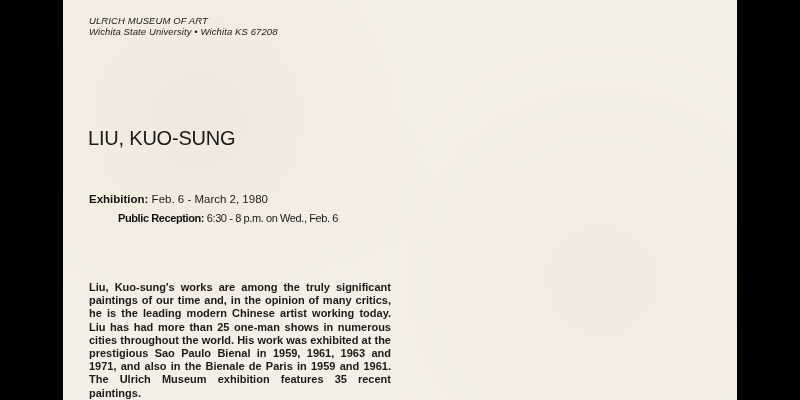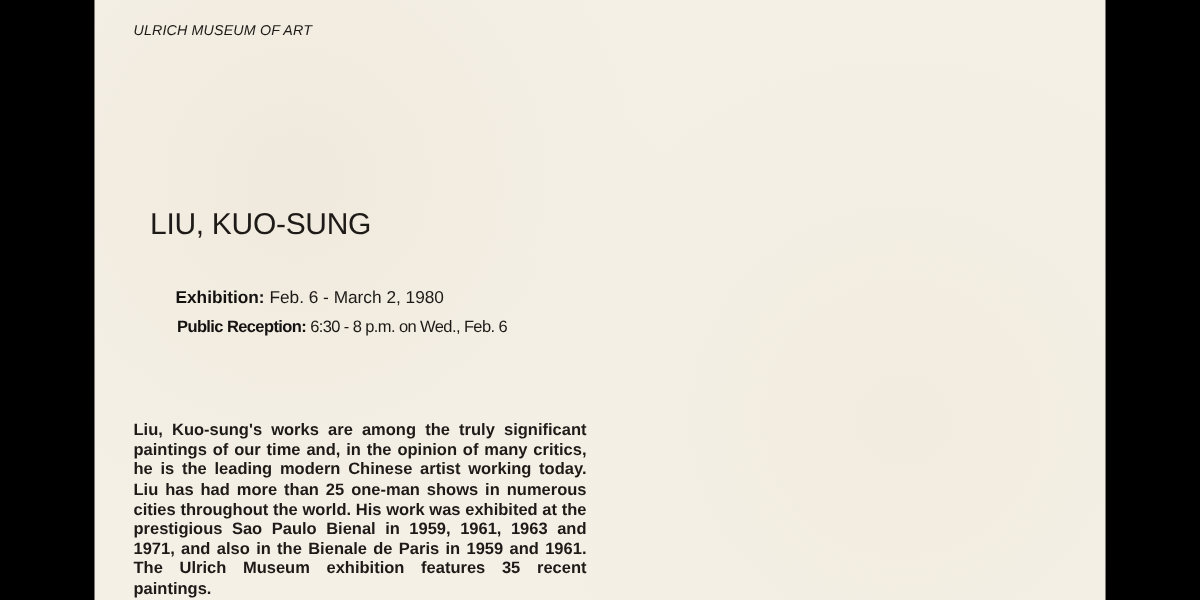--- a/index.html
+++ b/index.html
@@ -35,31 +35,30 @@
       letter-spacing: 0.1px;
     }
     .letterhead .line { display: block; white-space: nowrap; font-style: italic; }
     .title {
       position: absolute;
       left: 25px;
       top: 126px;
       font-size: 20px;
       line-height: 24px;
       font-weight: normal;
-      margin: 12px;
+      margin: 0;
       letter-spacing: -0.2px;
     }
     .exhibition {
       position: absolute;
       left: 26px;
       top: 192px;
       font-size: 11.5px;
       line-height: 14px;
       white-space: nowrap;
-      margin-left: 28px;
     }
     .label { font-weight: bold; color: #141210; }
     .reception {
       position: absolute;
       left: 26px;
       top: 212px;
       width: 300px;
       font-size: 11px;
       line-height: 13.2px;
     }
@@ -80,20 +79,21 @@
       text-align: justify;
       font-weight: bold;
     }
   </style>
 </head>
 <body>
 
 <div class="paper">
   <div class="letterhead">
     <span class="line">ULRICH MUSEUM OF ART</span>
+    <span class="line">Wichita State University  • Wichita KS 67208</span>
   </div>
 
   <h1 class="title">LIU, KUO-SUNG</h1>
 
   <div class="exhibition">
     <span class="label">Exhibition:</span><span> Feb. 6 - March 2, 1980</span>
   </div>
 
   <div class="reception">
     <span class="head"><span class="label">Public Reception:</span><span> 6:30 - 8 p.m. on Wed., Feb. 6</span></span>

